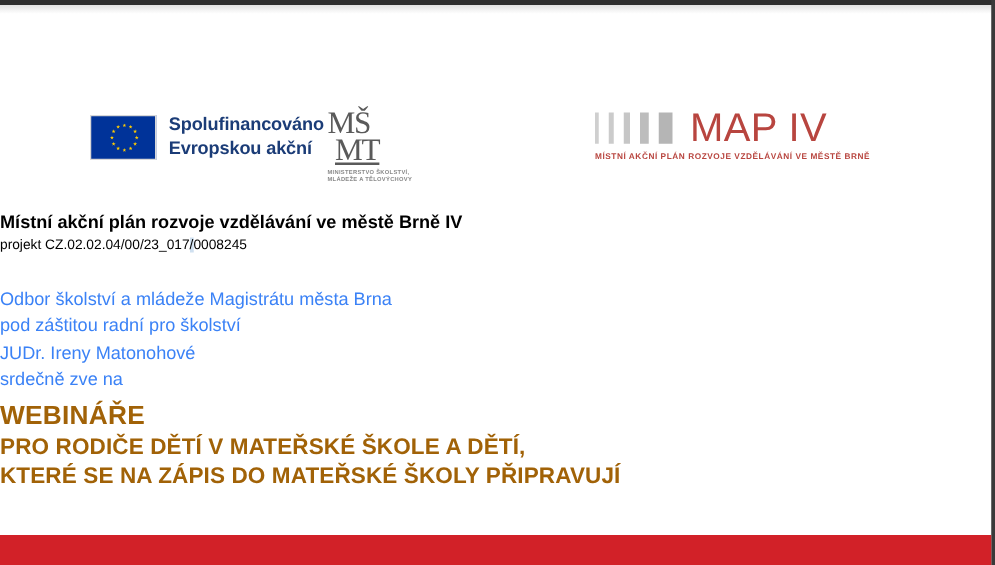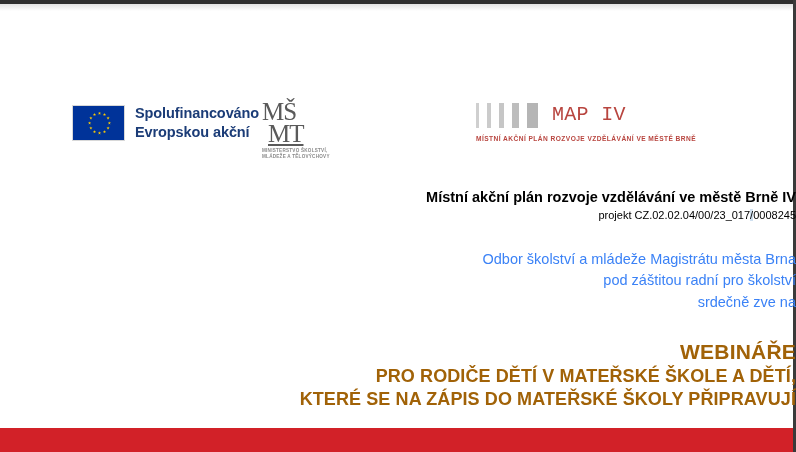--- a/index.html
+++ b/index.html
@@ -43,21 +43,21 @@
     position: absolute;
     top: 0; right: 0;
     width: 3px;
     height: 452px;
     background: #3a3a3a;
   }
 
   
   .logo-strip {
     position: absolute;
-    top: 99px;
+    top: 86px;
     left: 0;
     width: 728px;
     height: 52px;
   }
 
   
   .eu-logo {
     position: absolute;
     left: 72px;
     top: 5px;
@@ -145,44 +145,42 @@
     display: block;
     height: 25px;
     background: #c9c9c9;
   }
   .map-bars i:nth-child(1) { width: 3px;  background: #cfcfcf; }
   .map-bars i:nth-child(2) { width: 4px;  background: #cbcbcb; }
   .map-bars i:nth-child(3) { width: 5px;  background: #c6c6c6; }
   .map-bars i:nth-child(4) { width: 7px;  background: #bdbdbd; }
   .map-bars i:nth-child(5) { width: 11px; background: #b5b5b5; }
   .map-title {
-    font-size: 20px;
+    font-size: 32px;
     font-weight: 400;
     color: #b8453f;
     letter-spacing: 0.3px;
     line-height: 1;
     white-space: nowrap;
-    font-family: Liberation Mono, monospace;
   }
   .map-sub {
     margin-top: 4px;
     font-size: 6.6px;
     font-weight: 700;
     color: #b8453f;
     letter-spacing: 0.45px;
     white-space: nowrap;
   }
 
   
   .block {
     position: absolute;
     left: 0;
     width: 796px;
-    text-align: right;
-    margin-top: 19px;
+    text-align: left;
   }
 
   .title-block { top: 168px; }
   .title-main {
     font-size: 14.5px;
     font-weight: bold;
     color: #000000;
     line-height: 1.42;
   }
   .title-project {
@@ -286,20 +284,21 @@
   </div>
 
   <div class="block title-block">
     <div class="title-main">Místní akční plán rozvoje vzdělávání ve městě Brně IV</div>
     <div class="title-project"><span>projekt CZ.02.02.04/00/23_017</span><span class="sel">/</span><span>0008245</span></div>
   </div>
 
   <div class="block org-block">
     <div class="org-line">Odbor školství a mládeže Magistrátu města Brna</div>
     <div class="org-line">pod záštitou radní pro školství</div>
+    <div class="org-line">JUDr. Ireny Matonohové</div>
     <div class="org-line">srdečně zve na</div>
   </div>
 
   <div class="block headline-block">
     <div class="headline-line headline-1">WEBINÁŘE</div>
     <div class="headline-line headline-2">PRO RODIČE DĚTÍ V MATEŘSKÉ ŠKOLE A DĚTÍ,</div>
     <div class="headline-line headline-3">KTERÉ SE NA ZÁPIS DO MATEŘSKÉ ŠKOLY PŘIPRAVUJÍ</div>
   </div>
 
   <div class="red-band"></div>

